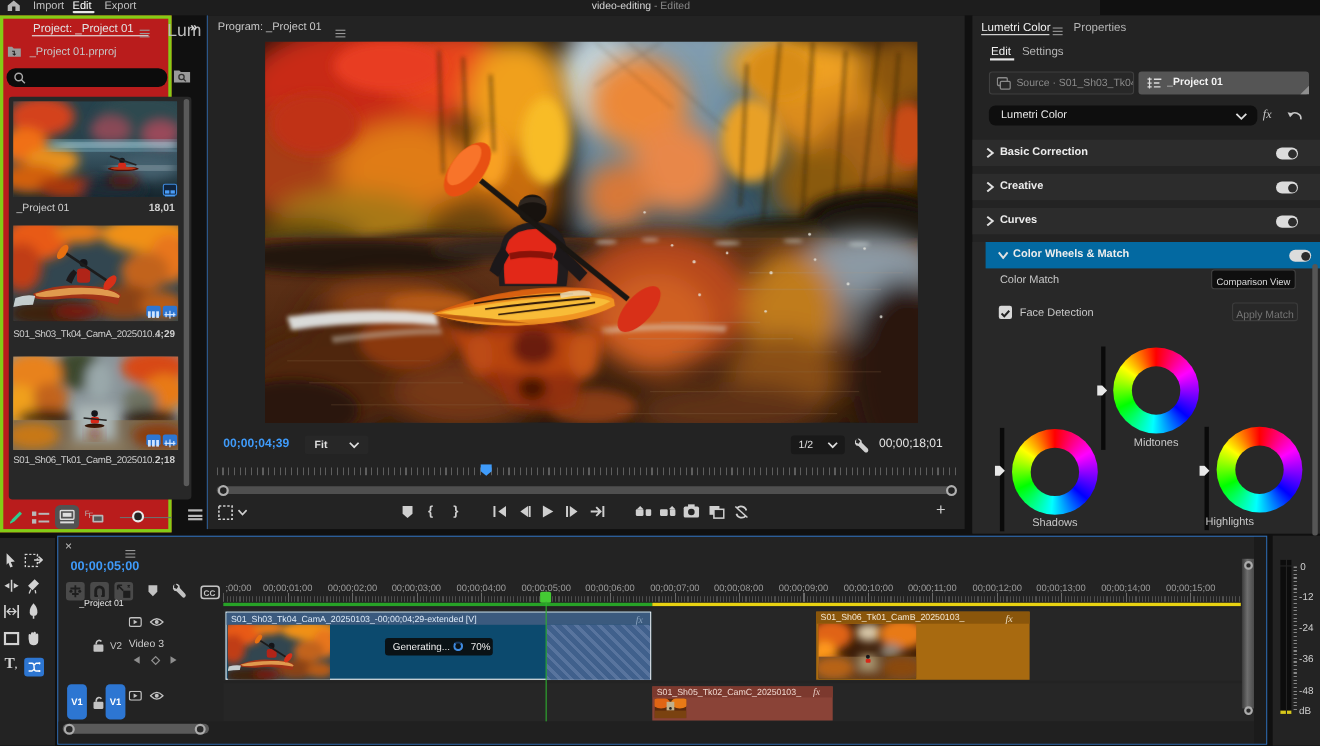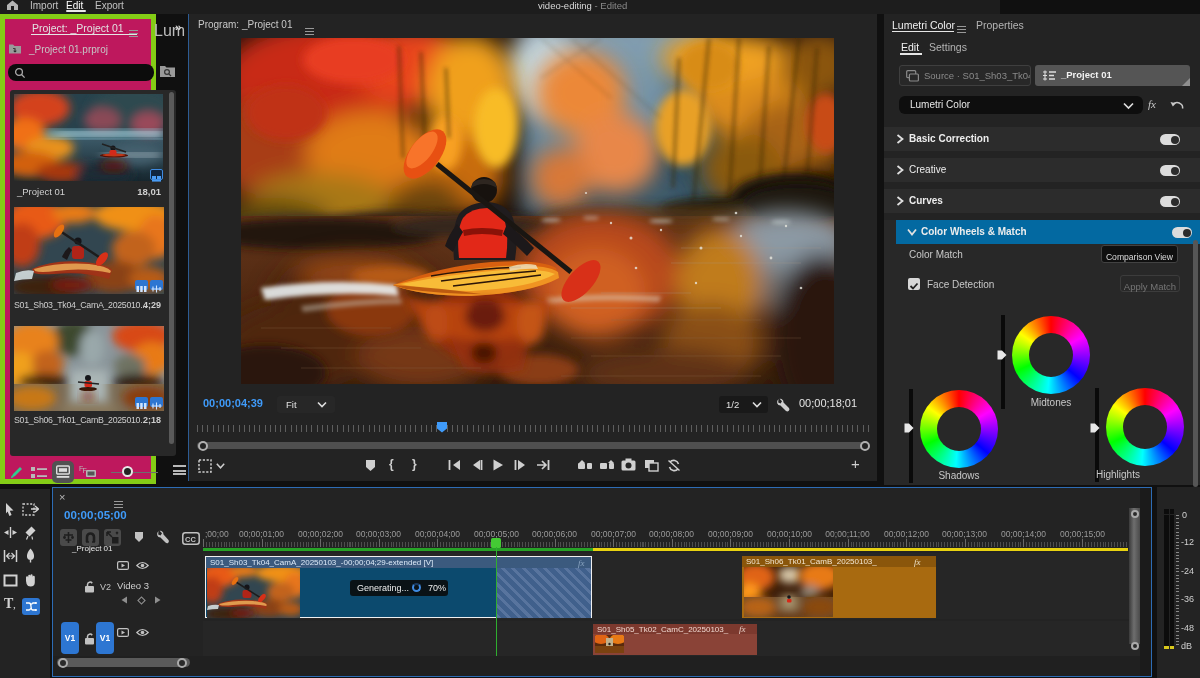--- a/index.html
+++ b/index.html
@@ -16,21 +16,21 @@
  <svg class="abs" style="left:6px;top:0px" width="13" height="11" viewBox="0 0 13 11">
         <path d="M1 5 L6.5 0.5 L12 5 L12 10 L8 10 L8 6 L5 6 L5 10 L1 10 Z" fill="#b5b5b5"></path>
       </svg>
  <div class="abs txt" style="left:30px;top:0px;font-size:10px;color:#c2c2c2">Import</div>
  <div class="abs txt" style="left:66px;top:0px;font-size:10px;color:#fff">Edit</div>
  <div class="abs" style="left:66px;top:10px;width:20px;height:2px;background:#e8e8e8;border-radius:1px"></div>
  <div class="abs txt" style="left:95px;top:0px;font-size:10px;color:#c2c2c2">Export</div>
  <div class="abs txt" style="left:538px;top:0px;font-size:9.5px;color:#d8d8d8">video-editing <span style="color:#8a8a8a">- Edited</span></div>
 </div>
 
-<div class="abs" id="leftpanel" style="left:0;top:14px;width:156px;height:470px;background:#be185d;border:5px solid #84cc16">
+<div class="abs" id="leftpanel" style="left:0;top:14px;width:156px;height:470px;background:#b91c1c;border:3px solid #84cc16">
  <div class="abs" style="left:27px;top:3px;font-size:10.5px;color:#e2e2e2;white-space:nowrap">Project: _Project 01</div>
  <div class="abs" style="left:26px;top:14.5px;width:106px;height:1.5px;background:#e6e6e6"></div>
  <div class="abs ham" style="left:124px;top:4px"></div>
  <div class="abs" style="left:149px;top:3px;font-size:16px;color:#bbb">Lum</div>
  <div class="abs" style="left:170px;top:2px;font-size:11.5px;color:#d6d6d6;font-weight:700">»</div>
  <svg class="abs" style="left:4px;top:24px" width="12" height="11" viewBox="0 0 12 11">
         <path d="M0 1.5 L4 1.5 L5.5 3 L12 3 L12 10.5 L0 10.5 Z" fill="#9a9a9a"></path>
         <path d="M4 5.2 L6.5 5.2 L6.5 7.8 L8 7.8 L6 9.6 L4 7.8 L5.5 7.8 L5.5 6 L4 6 Z" fill="#222"></path>
       </svg>
  <div class="abs" style="left:24px;top:25px;font-size:10px;color:#c6c6c6">_Project 01.prproj</div>
@@ -391,21 +391,21 @@
           <circle cx="455" cy="245" r="1.2"></circle>
           <circle cx="370" cy="185" r="1.2"></circle>
           <circle cx="345" cy="155" r="1.1"></circle>
           <circle cx="495" cy="175" r="1.3"></circle>
           <circle cx="545" cy="188" r="1.2"></circle>
           <circle cx="560" cy="250" r="1.3"></circle>
   </g>
  </svg>
  <div class="abs" style="left:14px;top:383px;font-size:11px;color:#3f9bfa;font-weight:600">00;00;04;39</div>
  <div class="abs" style="left:88px;top:382px;width:58px;height:17px;background:#272727;border-radius:3px">
-   <span style="position:absolute;left:9px;top:3px;font-size:9.5px;color:#e0e0e0;font-weight:400">Fit</span>
+   <span style="position:absolute;left:9px;top:3px;font-size:9.5px;color:#e0e0e0;font-weight:700">Fit</span>
    <svg class="abs" style="left:40px;top:5px" width="10" height="7" viewBox="0 0 10 7">
           <path d="M1 1.5 L5 5.5 L9 1.5" stroke="#ddd" stroke-width="1.6" fill="none"></path>
         </svg>
  </div>
  <div class="abs" style="left:530px;top:382px;width:49px;height:17px;background:#191919;border-radius:3px">
    <span style="position:absolute;left:7px;top:3px;font-size:9.5px;color:#e0e0e0">1/2</span>
    <svg class="abs" style="left:33px;top:5px" width="10" height="7" viewBox="0 0 10 7">
           <path d="M1 1.5 L5 5.5 L9 1.5" stroke="#ddd" stroke-width="1.6" fill="none"></path>
         </svg>
  </div>
@@ -524,21 +524,21 @@
         </svg>
    <div class="abs" style="left:25px;top:6px;font-size:10px;color:#ededed;font-weight:700">Basic Correction</div>
    <div class="abs" style="left:276px;top:7px;width:20px;height:11px;background:#dcdcdc;border-radius:6px">
           <div class="abs" style="right:1.5px;top:1.5px;width:8px;height:8px;border-radius:50%;background:#2c2c2c"></div>
         </div>
  </div>
  <div class="abs" style="left:0;top:144px;width:316px;height:24px;background:#2c2c2c">
    <svg class="abs" style="left:12px;top:7px" width="8" height="10" viewBox="0 0 8 10">
           <path d="M1.5 1 L6.5 5 L1.5 9" stroke="#e0e0e0" stroke-width="1.8" fill="none"></path>
         </svg>
-   <div class="abs" style="left:25px;top:6px;font-size:10px;color:#ededed;font-weight:400">Creative</div>
+   <div class="abs" style="left:25px;top:6px;font-size:10px;color:#ededed;font-weight:700">Creative</div>
    <div class="abs" style="left:276px;top:7px;width:20px;height:11px;background:#dcdcdc;border-radius:6px">
           <div class="abs" style="right:1.5px;top:1.5px;width:8px;height:8px;border-radius:50%;background:#2c2c2c"></div>
         </div>
  </div>
  <div class="abs" style="left:0;top:175px;width:316px;height:24px;background:#2c2c2c">
    <svg class="abs" style="left:12px;top:7px" width="8" height="10" viewBox="0 0 8 10">
           <path d="M1.5 1 L6.5 5 L1.5 9" stroke="#e0e0e0" stroke-width="1.8" fill="none"></path>
         </svg>
    <div class="abs" style="left:25px;top:6px;font-size:10px;color:#ededed;font-weight:700">Curves</div>
    <div class="abs" style="left:276px;top:7px;width:20px;height:11px;background:#dcdcdc;border-radius:6px">

